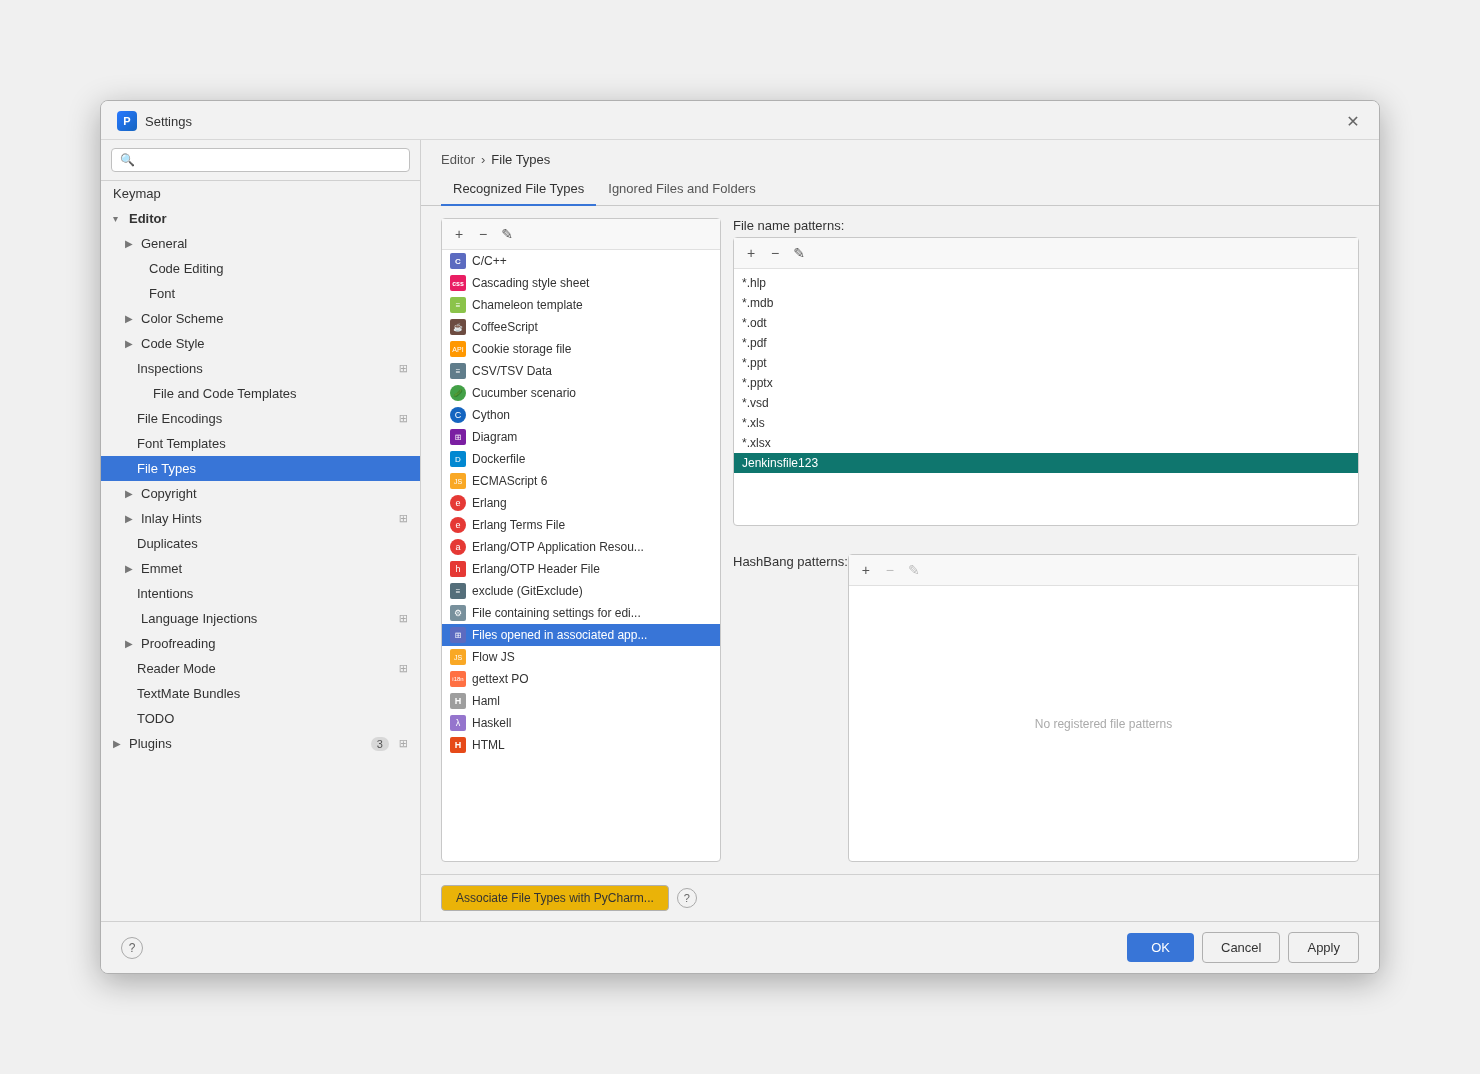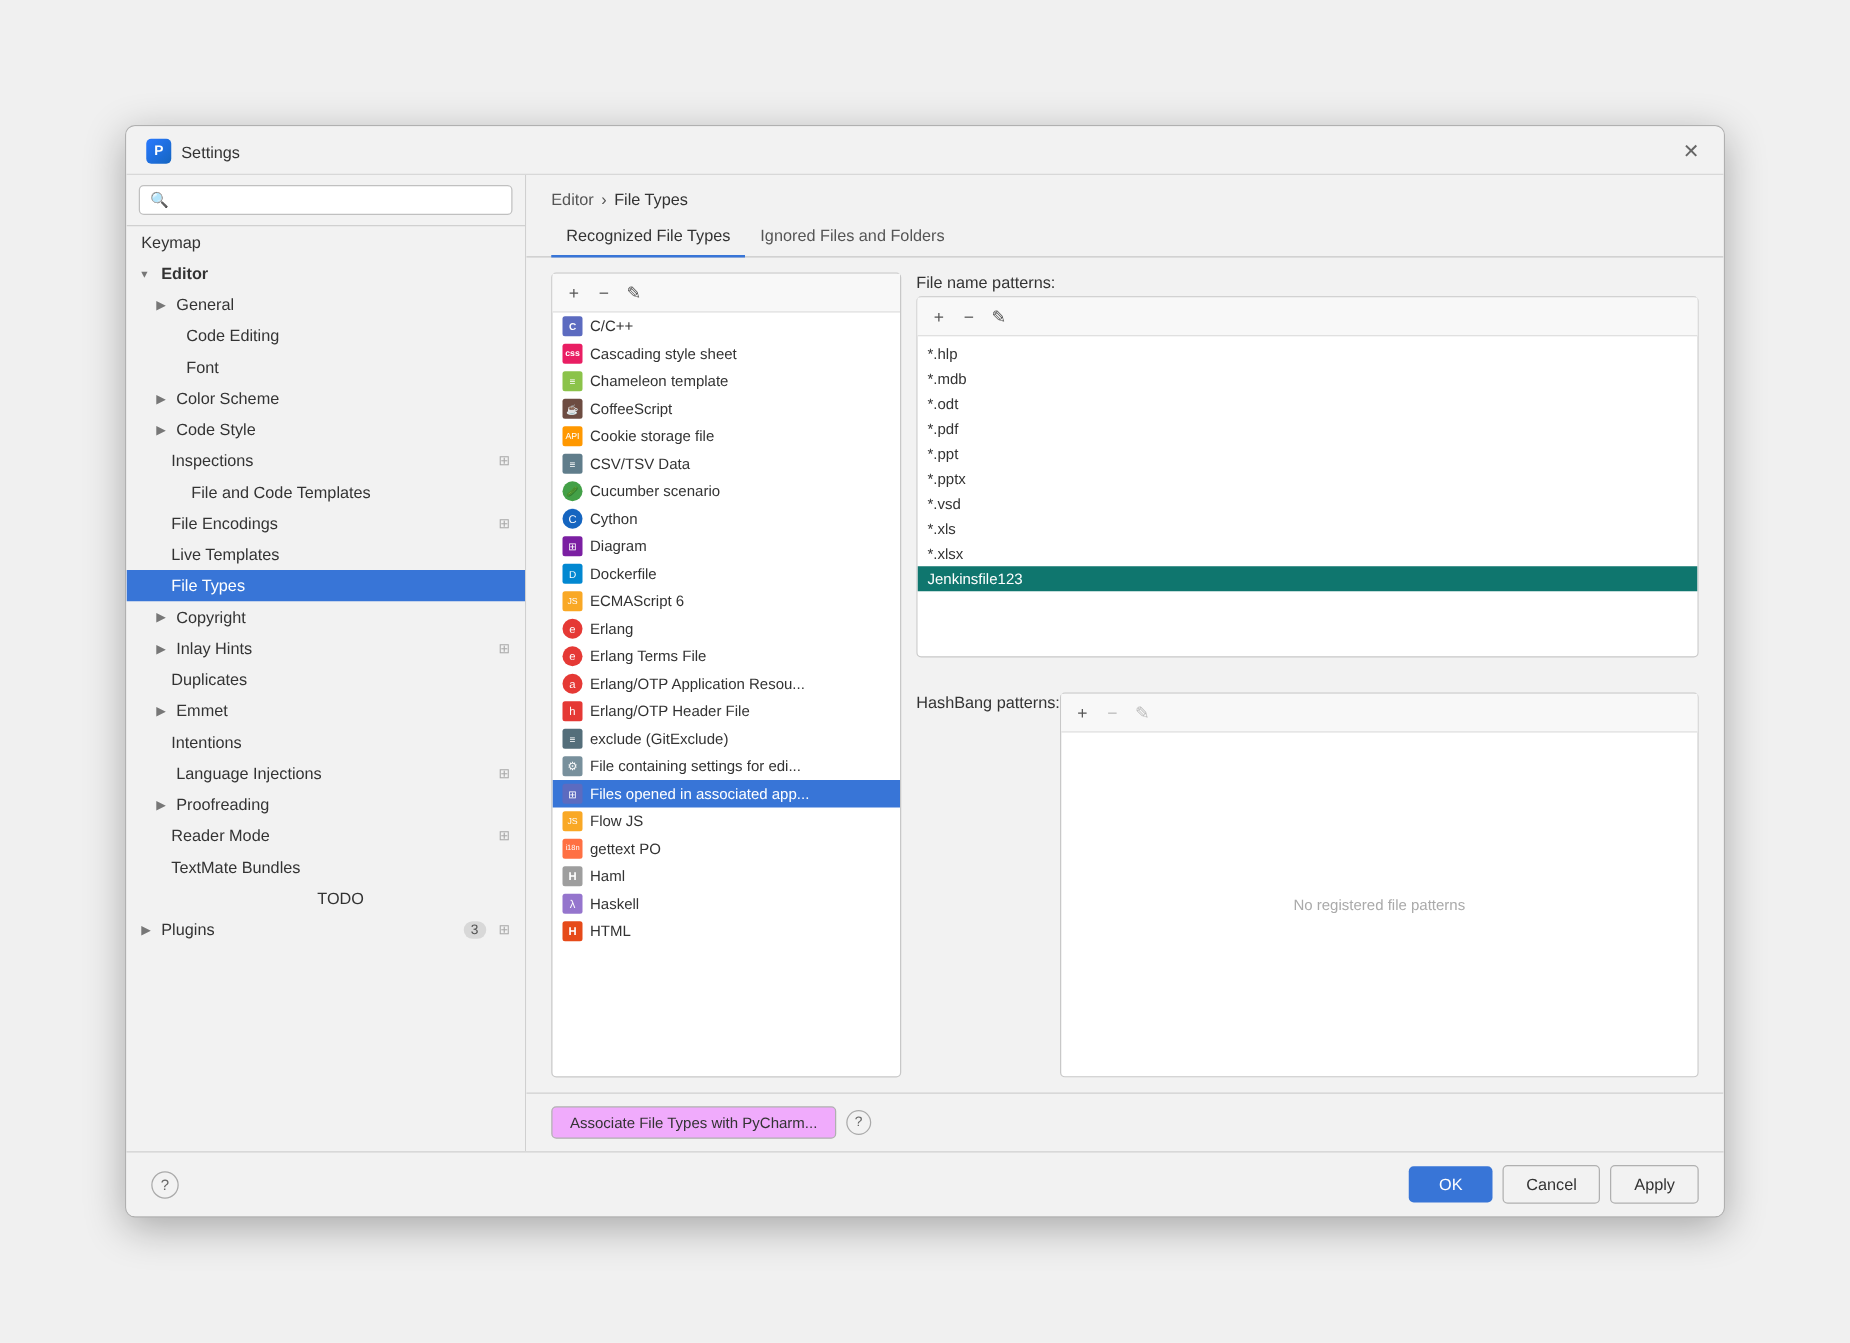--- a/index.html
+++ b/index.html
@@ -295,21 +295,21 @@
       align-items: center;
       gap: 8px;
       border-top: 1px solid #d0d0d0;
       background: #f2f2f2;
       flex-shrink: 0;
     }
     .associate-btn {
       padding: 5px 14px;
       border: 1px solid #b0b0b0;
       border-radius: 4px;
-      background: #f0abfc;
+      background: #eab308;
       cursor: pointer;
       font-size: 12px;
       color: #333;
     }
     .help-icon {
       width: 20px;
       height: 20px;
       border-radius: 50%;
       border: 1px solid #aaa;
       display: flex;
@@ -434,21 +434,21 @@
           <span class="settings-icon">⊞</span>
         </div>
         <div class="sidebar-item" style="padding-left:52px;">
           <span>File and Code Templates</span>
         </div>
         <div class="sidebar-item" style="padding-left:36px;">
           <span>File Encodings</span>
           <span class="settings-icon">⊞</span>
         </div>
         <div class="sidebar-item" style="padding-left:36px;">
-          <span>Live Templates</span>
+          <span>Font Templates</span>
         </div>
         <div class="sidebar-item selected" style="padding-left:36px;">
           <span>File Types</span>
         </div>
         <div class="sidebar-item" style="padding-left:24px;">
           <span class="expand-arrow">▶</span>
           <span>Copyright</span>
         </div>
         <div class="sidebar-item" style="padding-left:24px;">
           <span class="expand-arrow">▶</span>
@@ -473,21 +473,21 @@
           <span class="expand-arrow">▶</span>
           <span>Proofreading</span>
         </div>
         <div class="sidebar-item" style="padding-left:36px;">
           <span>Reader Mode</span>
           <span class="settings-icon">⊞</span>
         </div>
         <div class="sidebar-item" style="padding-left:36px;">
           <span>TextMate Bundles</span>
         </div>
-        <div class="sidebar-item" style="padding-left:36px;justify-content:center;">
+        <div class="sidebar-item" style="padding-left:36px;">
           <span>TODO</span>
         </div>
         <div class="sidebar-item" style="padding-left:12px;">
           <span class="expand-arrow">▶</span>
           <span>Plugins</span>
           <span class="badge">3</span>
           <span class="settings-icon" style="margin-left:4px;">⊞</span>
         </div>
       </div>
     </div>

